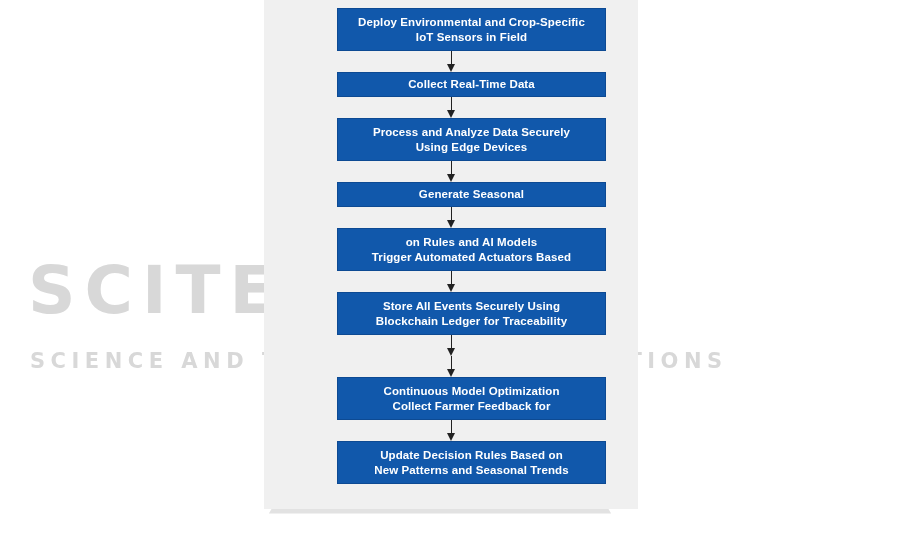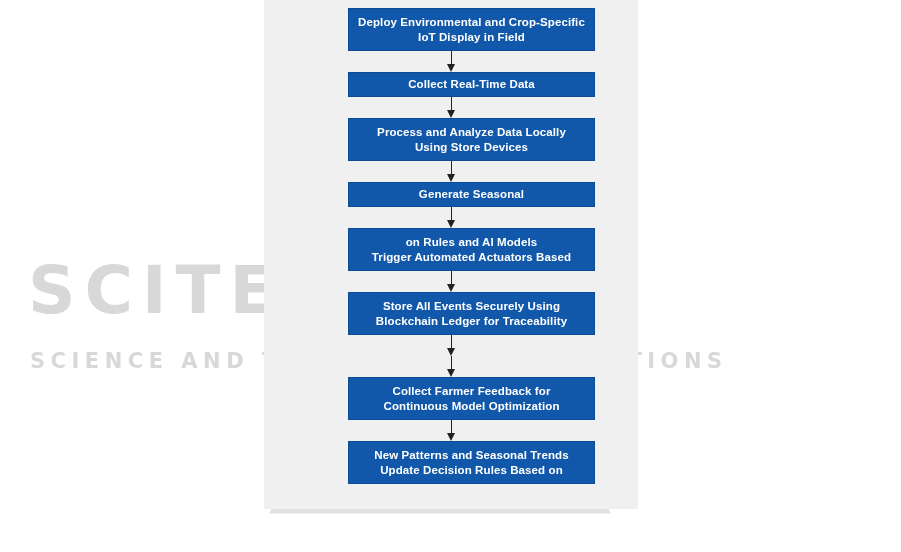--- a/index.html
+++ b/index.html
@@ -68,21 +68,21 @@
     position: absolute;
     left: 53px;
     top: 8px;
     width: 269px;
     display: flex;
     flex-direction: column;
     align-items: center;
   }
 
   .flow-node {
-    width: 247px;
+    width: 269px;
     background: #1158ab;
     border: 1px solid #0d4a93;
     color: #ffffff;
     font-size: 11.5px;
     font-weight: 700;
     line-height: 15px;
     text-align: center;
     display: flex;
     align-items: center;
     justify-content: center;
@@ -132,21 +132,21 @@
   <div class="wm-word">SCITEPRESS</div>
   <div class="wm-sub">SCIENCE AND TECHNOLOGY PUBLICATIONS</div>
 </div>
 
 <div id="flow-panel">
   <div id="flow-stack">
 
     <div class="flow-node two-line">
       <div>
         <span>Deploy Environmental and Crop-Specific</span>
-        <span>IoT Display in Field</span>
+        <span>IoT Sensors in Field</span>
       </div>
     </div>
 
     <div class="arrow">
       <div class="shaft"></div>
         <div class="head"></div>
     </div>
 
     <div class="flow-node one-line">
       <div>
@@ -154,22 +154,22 @@
       </div>
     </div>
 
     <div class="arrow">
       <div class="shaft"></div>
         <div class="head"></div>
     </div>
 
     <div class="flow-node two-line">
       <div>
-        <span>Process and Analyze Data Locally</span>
-        <span>Using Store Devices</span>
+        <span>Process and Analyze Data Securely</span>
+        <span>Using Edge Devices</span>
       </div>
     </div>
 
     <div class="arrow">
       <div class="shaft"></div>
         <div class="head"></div>
     </div>
 
     <div class="flow-node one-line">
       <div>
@@ -207,31 +207,31 @@
     </div>
 
 
     <div class="arrow">
       <div class="shaft"></div>
         <div class="head"></div>
     </div>
 
     <div class="flow-node two-line">
       <div>
+        <span>Continuous Model Optimization</span>
         <span>Collect Farmer Feedback for</span>
-        <span>Continuous Model Optimization</span>
-      </div>
-    </div>
-
-    <div class="arrow">
-      <div class="shaft"></div>
-        <div class="head"></div>
-    </div>
-
-    <div class="flow-node two-line">
-      <div>
+      </div>
+    </div>
+
+    <div class="arrow">
+      <div class="shaft"></div>
+        <div class="head"></div>
+    </div>
+
+    <div class="flow-node two-line">
+      <div>
+        <span>Update Decision Rules Based on</span>
         <span>New Patterns and Seasonal Trends</span>
-        <span>Update Decision Rules Based on</span>
       </div>
     </div>
 
   </div>
 </div>
 
 </body></html>

